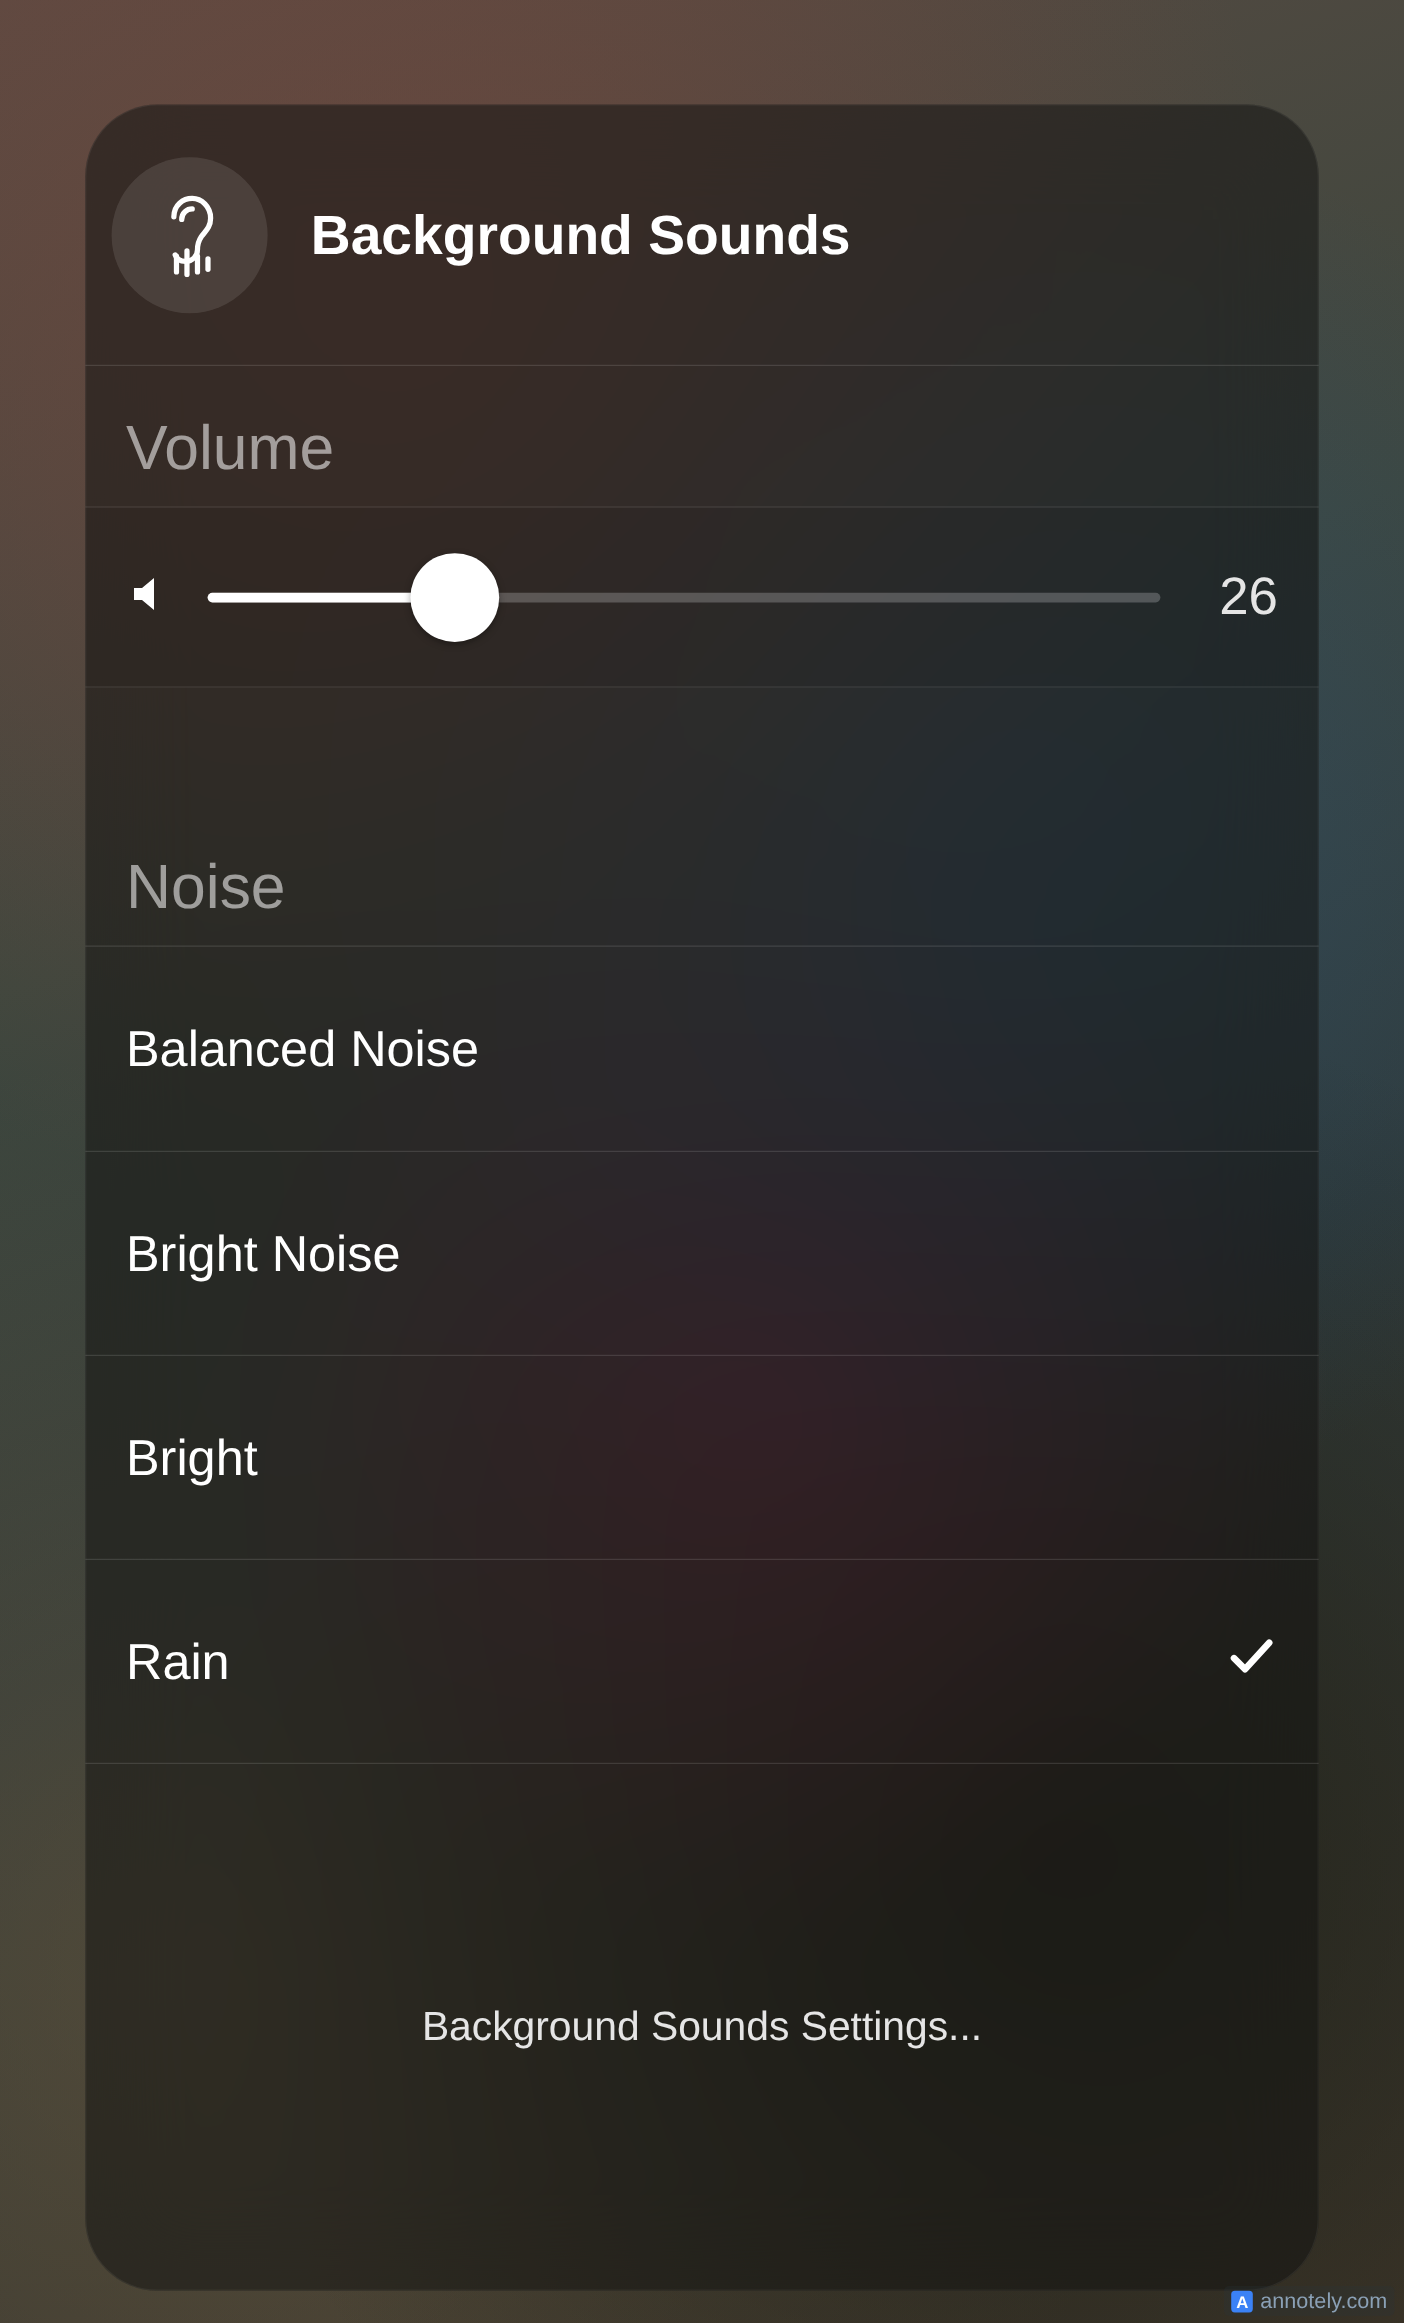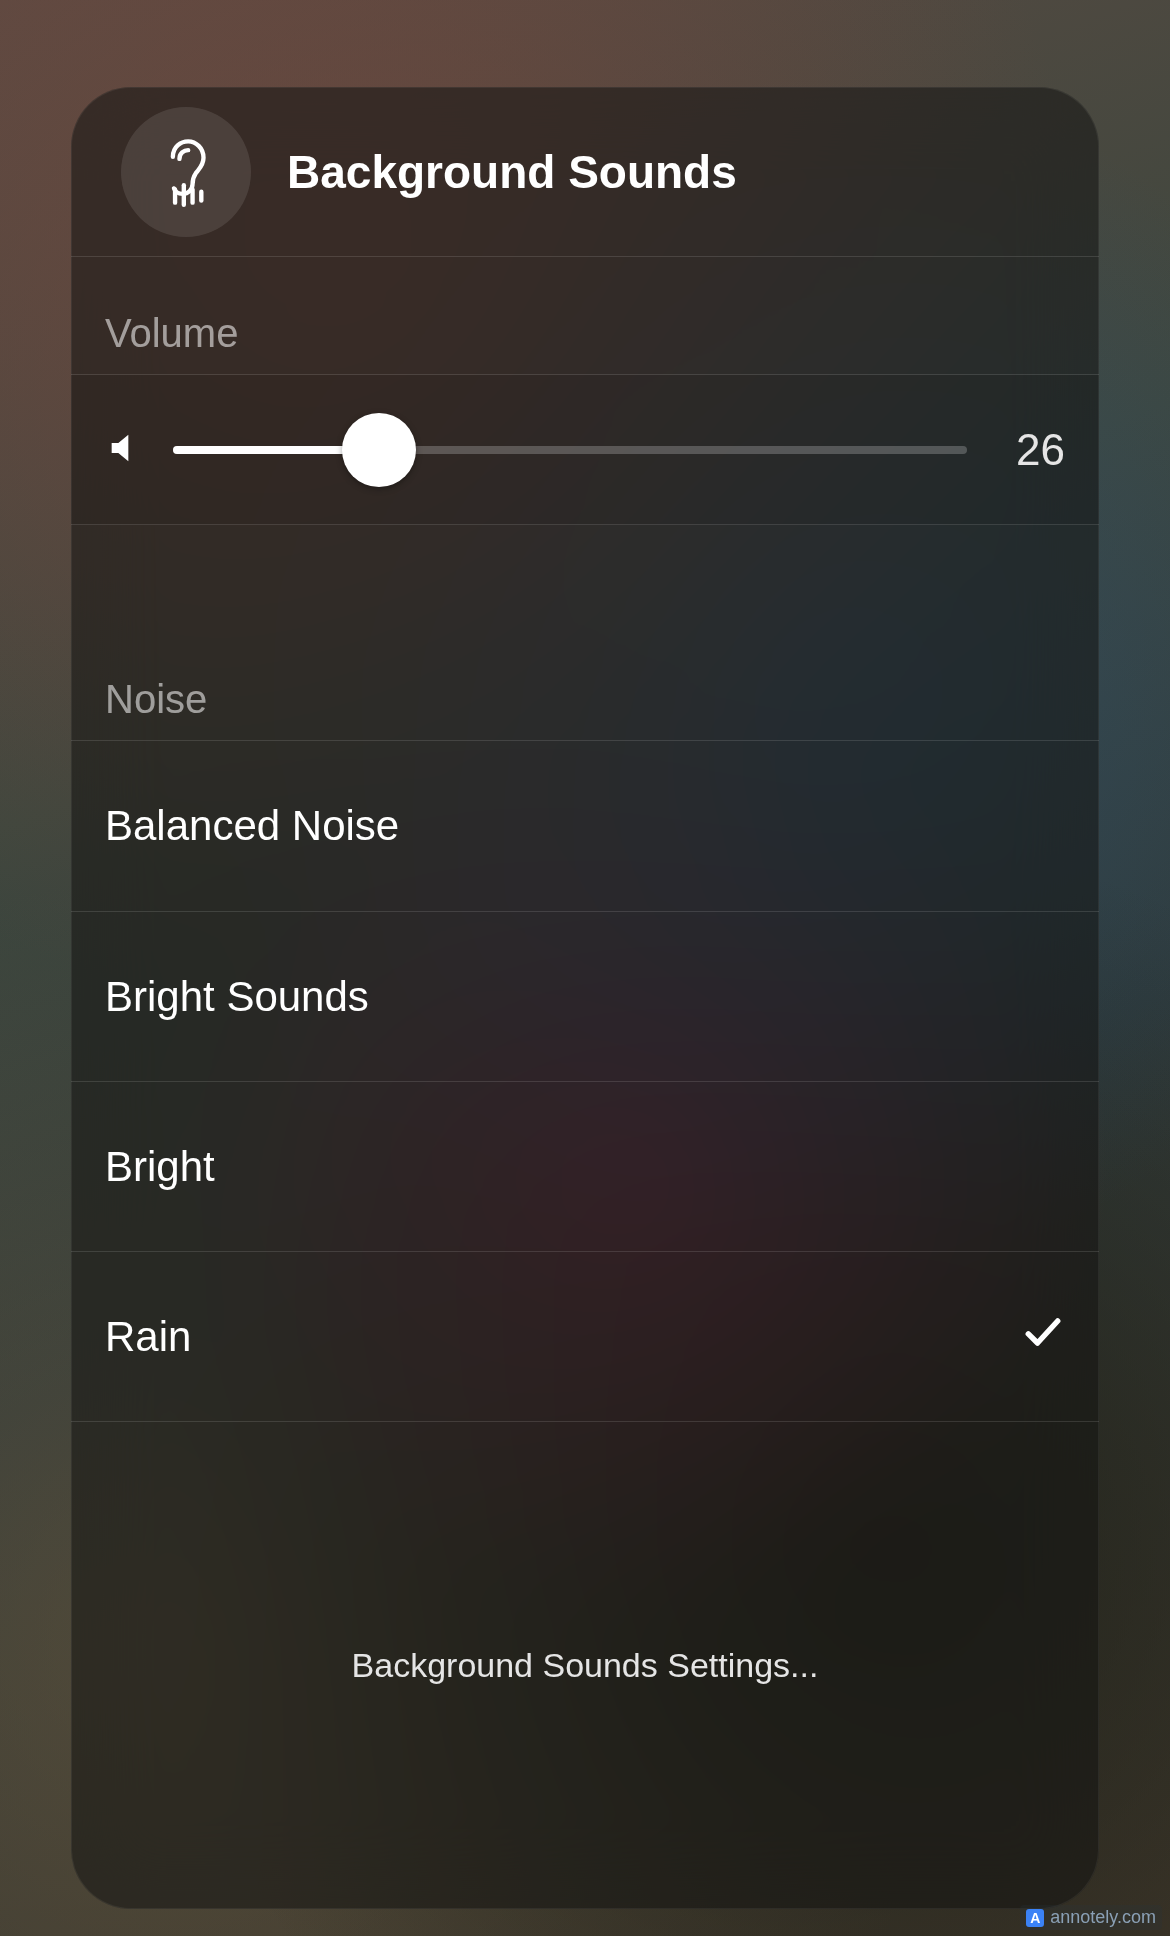--- a/index.html
+++ b/index.html
@@ -21,44 +21,44 @@
     height: 1822px;
     border-radius: 60px;
     background: rgba(20,20,18,0.55);
     backdrop-filter: blur(40px);
     box-shadow: 0 0 0 1px rgba(255,255,255,0.06) inset;
     display: flex; flex-direction: column;
     overflow: hidden;
   }
   
   .header {
-    height: 170px;
+    height: 218px;
     display: flex; align-items: center;
-    padding: 0 50px;
+    padding: 0 22px;
     border-bottom: 1px solid rgba(255,255,255,0.12);
   }
   .header-icon {
     width: 130px; height: 130px;
     border-radius: 65px;
     background: rgba(255,255,255,0.10);
     display: flex; align-items: center; justify-content: center;
     margin-right: 36px;
     flex-shrink: 0;
   }
   .header-icon svg { color: #fff; }
   .header-title {
     color: #fff; font-size: 46px; font-weight: 600;
   }
   
   .section-label {
     display: flex; align-items: flex-end;
     padding: 0 34px 18px 34px;
     border-bottom: 1px solid rgba(255,255,255,0.12);
     color: rgba(255,255,255,0.55);
-    font-size: 40px; font-weight: 500;
+    font-size: 52px; font-weight: 500;
   }
   .section-label.volume { height: 118px; }
   .section-label.sounds { height: 216px; }
   
   .volume-row {
     height: 150px;
     display: flex; align-items: center;
     padding: 0 34px;
     gap: 28px;
     border-bottom: 1px solid rgba(255,255,255,0.12);
@@ -157,21 +157,21 @@
   <div class="section-label sounds">Noise</div>
 
   <div class="options" id="options">
       <div class="option">
         <span>Balanced Noise</span>
         <span class="check hidden"><svg viewBox="0 0 24 24" width="44" height="44" fill="none" stroke="currentColor" stroke-width="3" stroke-linecap="round" stroke-linejoin="round">
             <polyline points="4 13 9 18 20 6"></polyline>
           </svg></span>
       </div>
       <div class="option">
-        <span>Bright Sounds</span>
+        <span>Bright Noise</span>
         <span class="check hidden"><svg viewBox="0 0 24 24" width="44" height="44" fill="none" stroke="currentColor" stroke-width="3" stroke-linecap="round" stroke-linejoin="round">
             <polyline points="4 13 9 18 20 6"></polyline>
           </svg></span>
       </div>
       <div class="option">
         <span>Bright</span>
         <span class="check hidden"><svg viewBox="0 0 24 24" width="44" height="44" fill="none" stroke="currentColor" stroke-width="3" stroke-linecap="round" stroke-linejoin="round">
             <polyline points="4 13 9 18 20 6"></polyline>
           </svg></span>
       </div>

